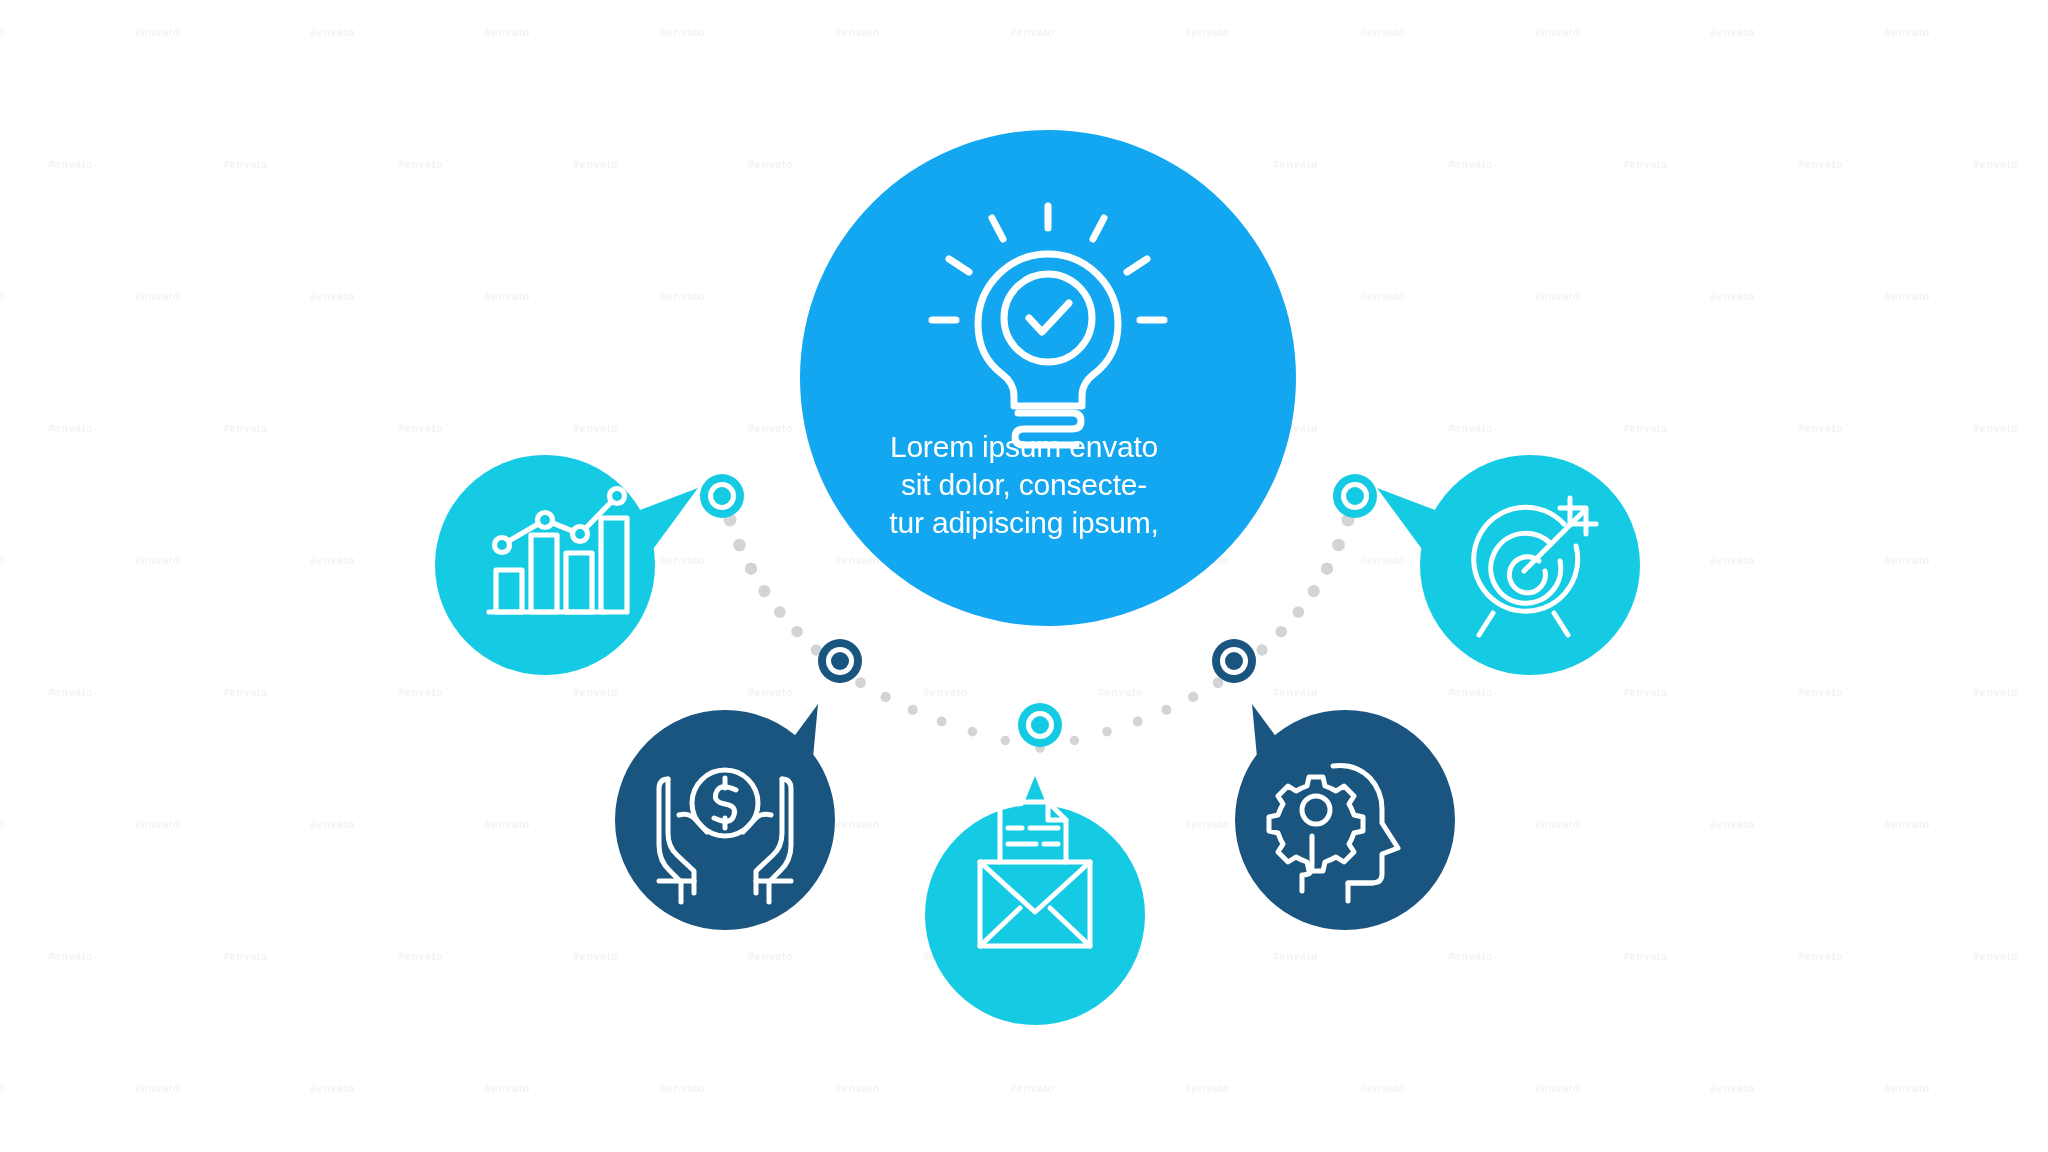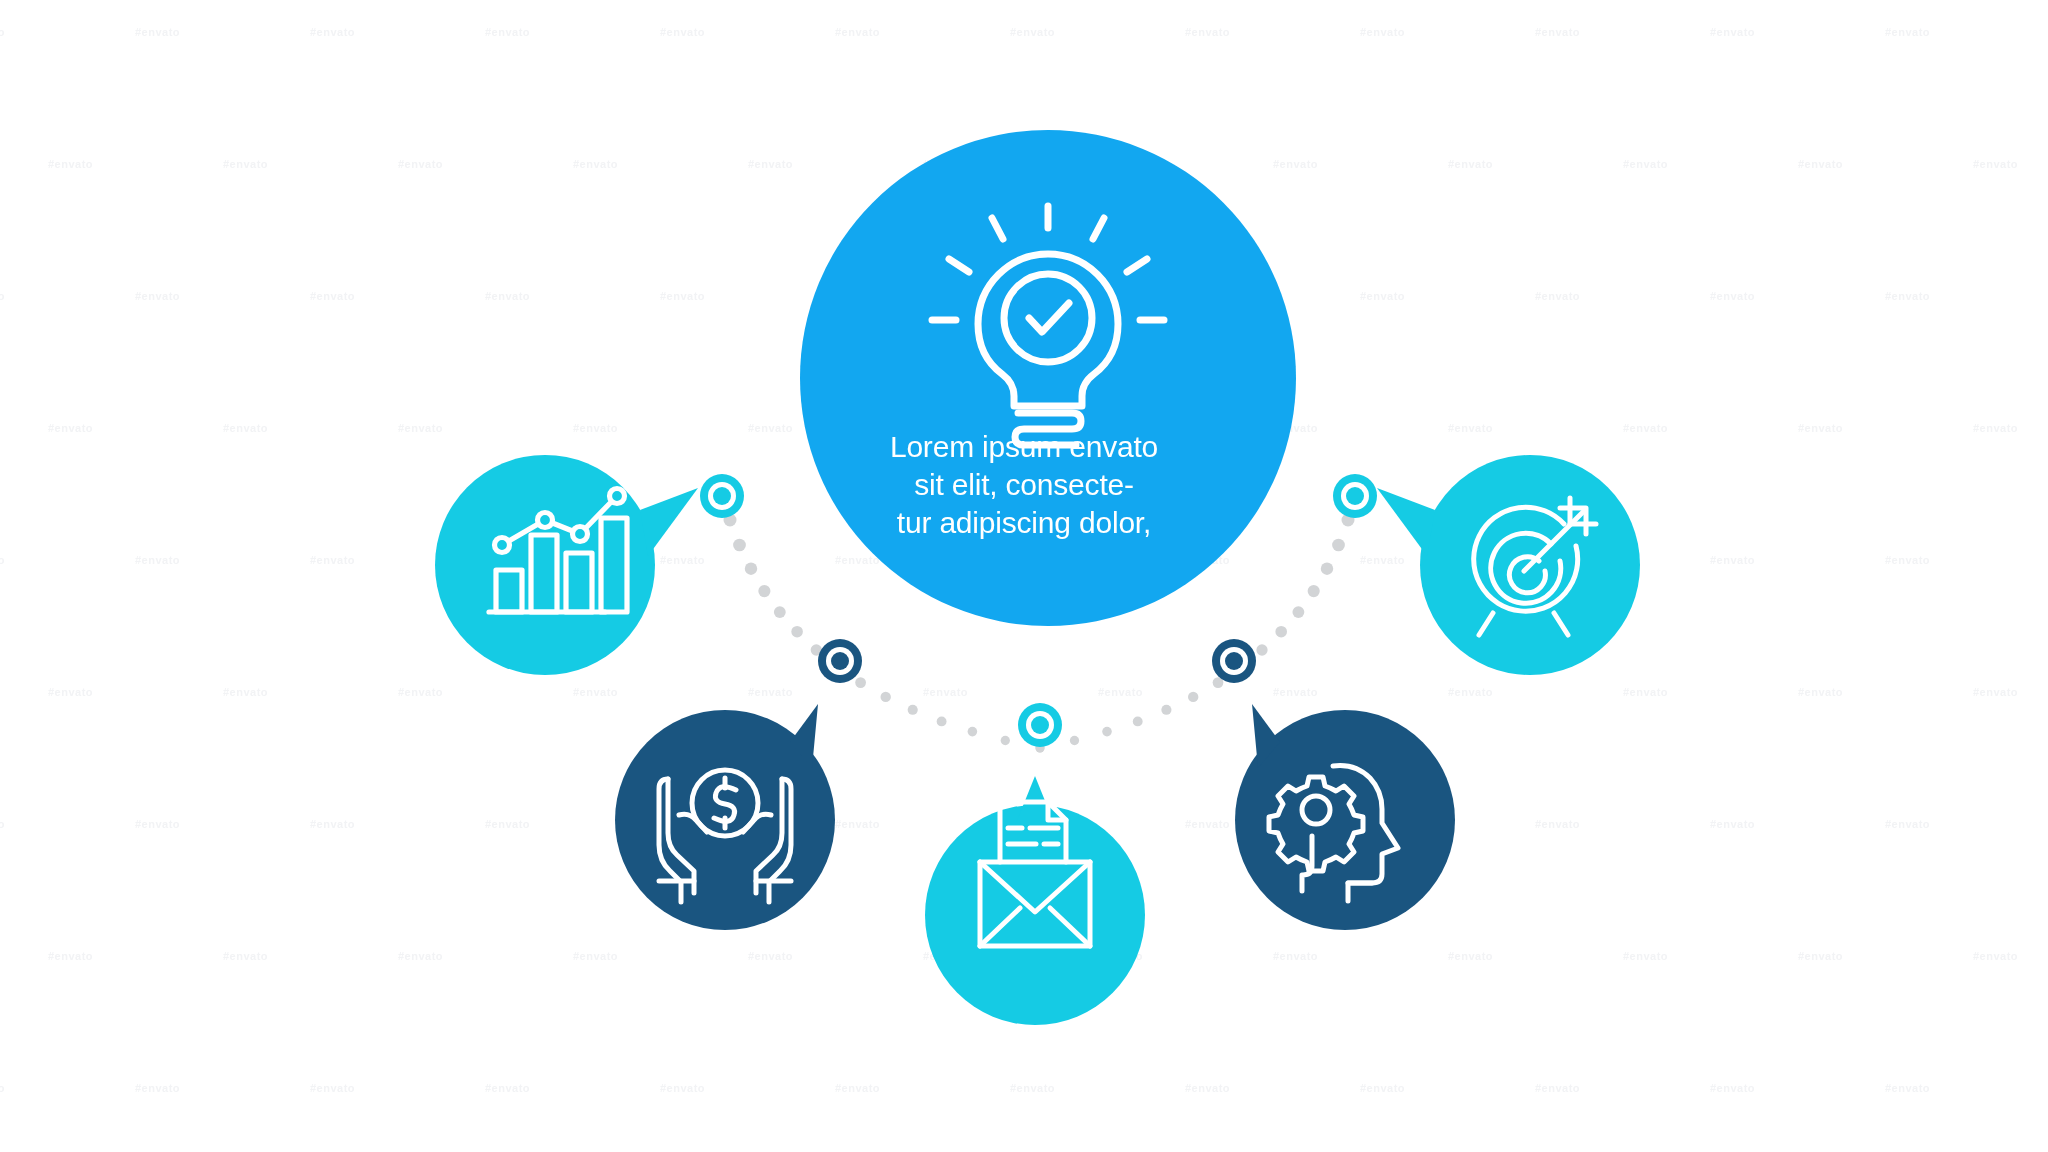--- a/index.html
+++ b/index.html
@@ -341,17 +341,17 @@
           <circle cx="1355" cy="496" r="22" fill="#15CBE4"></circle>
           <circle cx="1355" cy="496" r="14" fill="#ffffff"></circle>
           <circle cx="1355" cy="496" r="9" fill="#15CBE4"></circle>
         </g>
       </g>
 
   </svg>
 
   <div class="ctr-text" style="top:428px;">
     <div>Lorem ipsum envato</div>
-    <div>sit elit, consecte-</div>
-    <div>tur adipiscing dolor,</div>
+    <div>sit dolor, consecte-</div>
+    <div>tur adipiscing ipsum,</div>
   </div>
 
 </div>
 
 </body></html>

